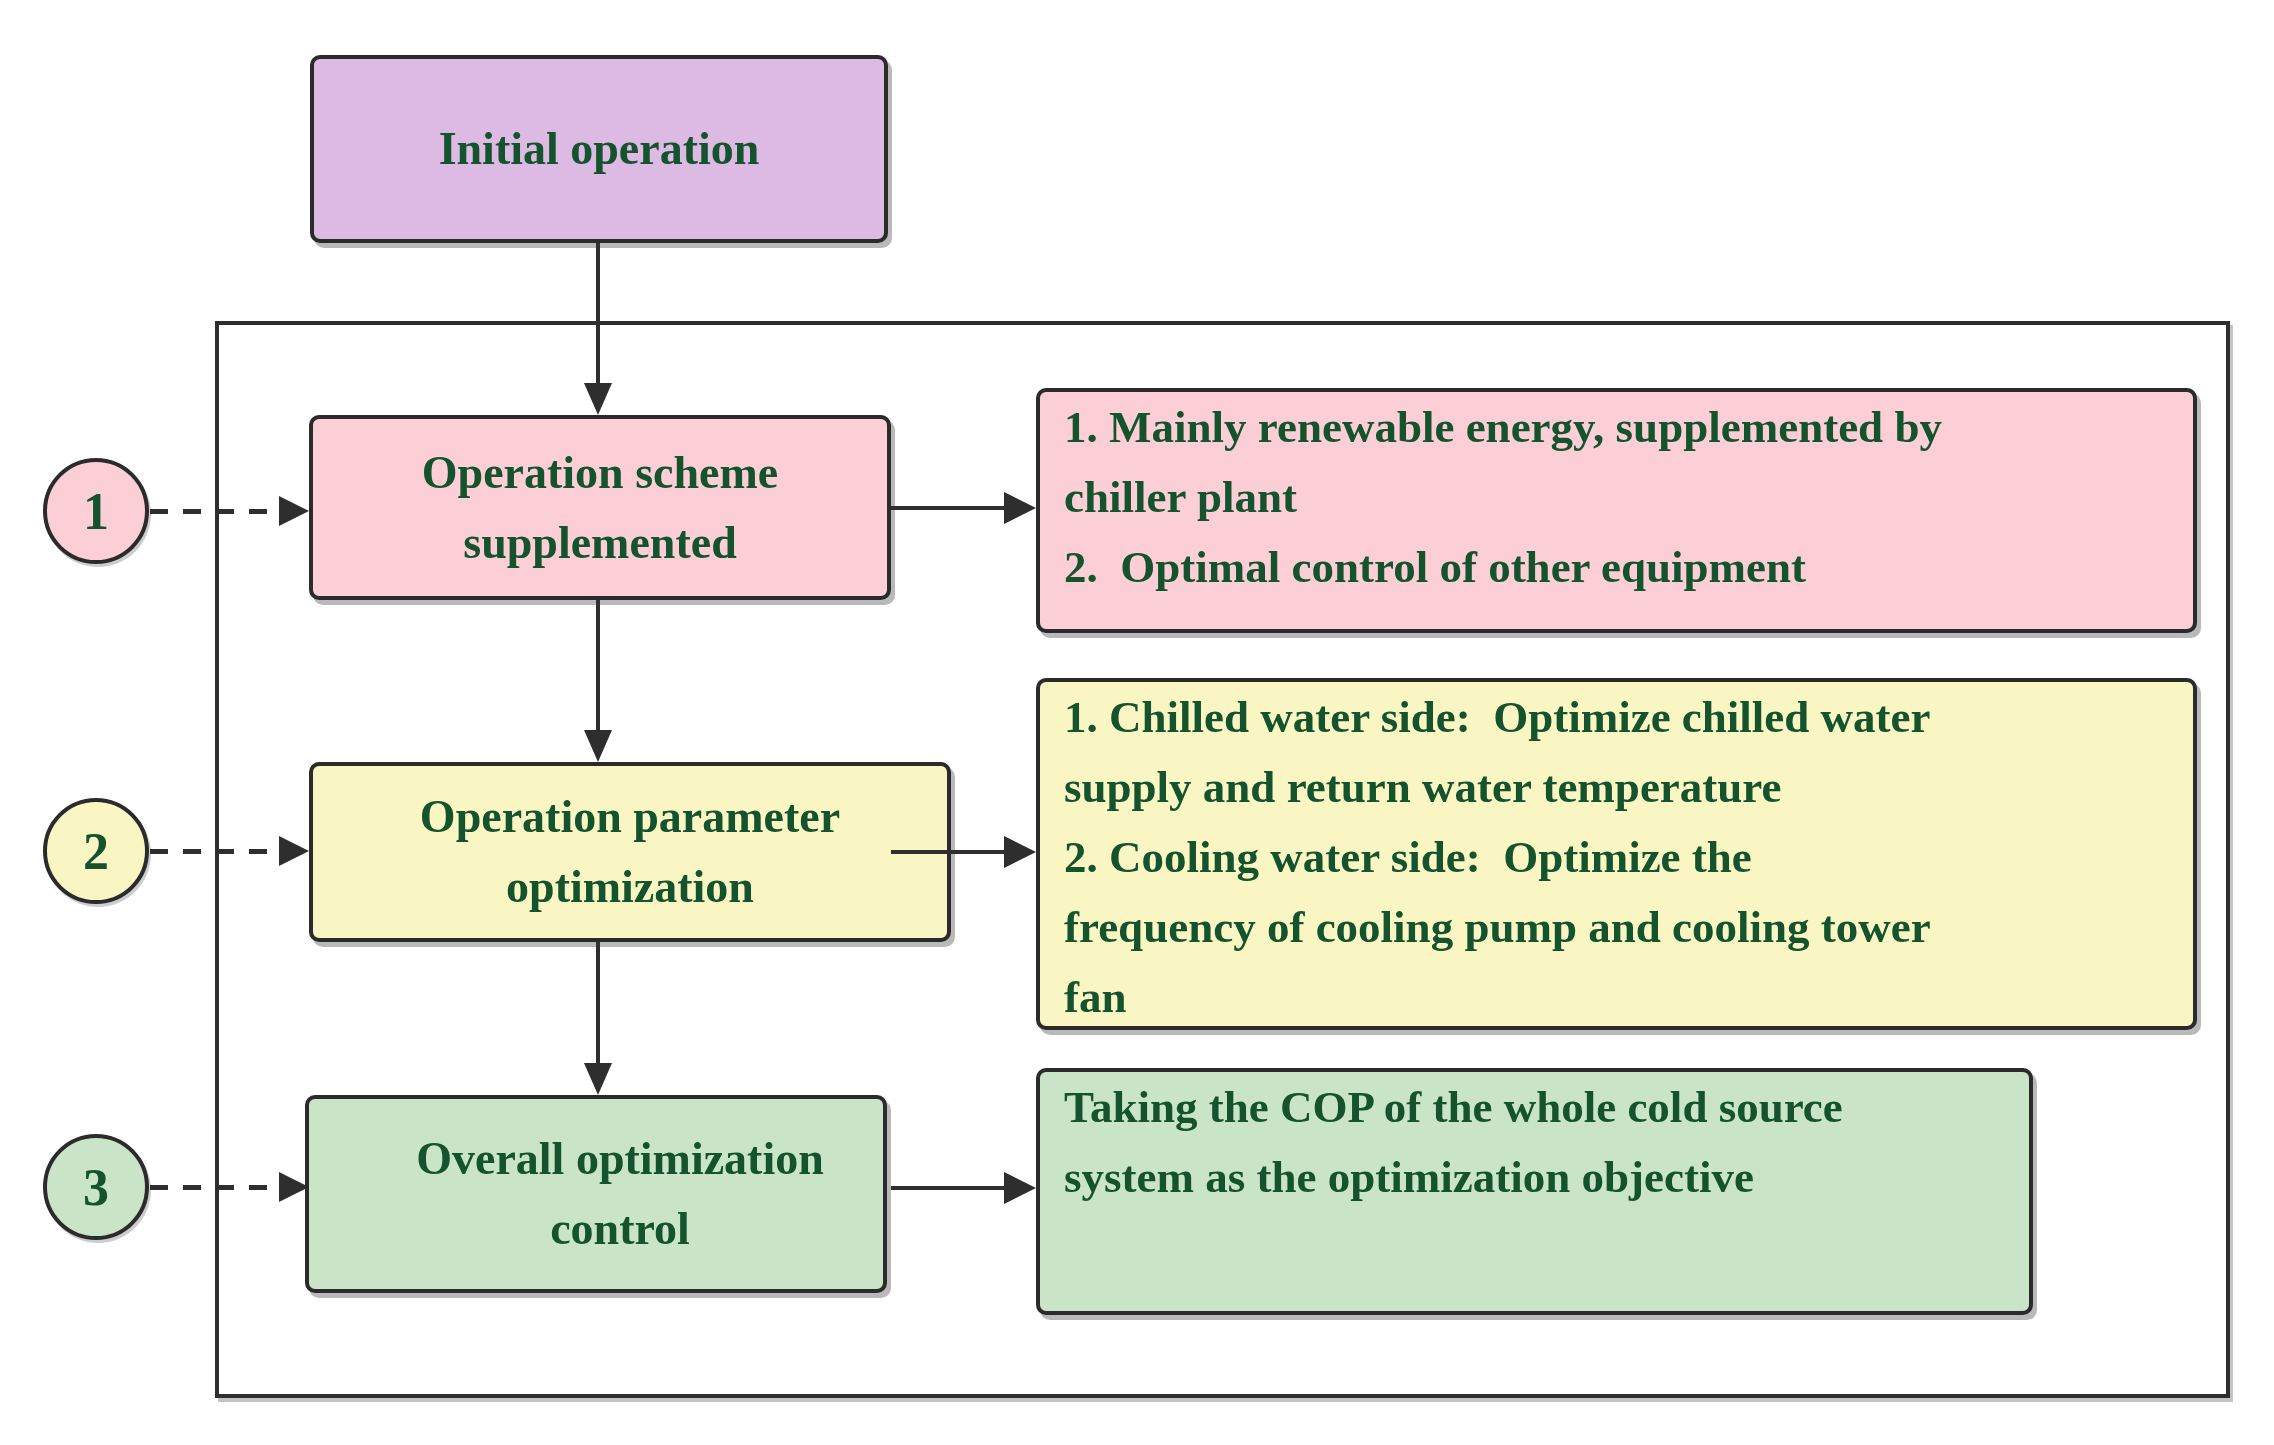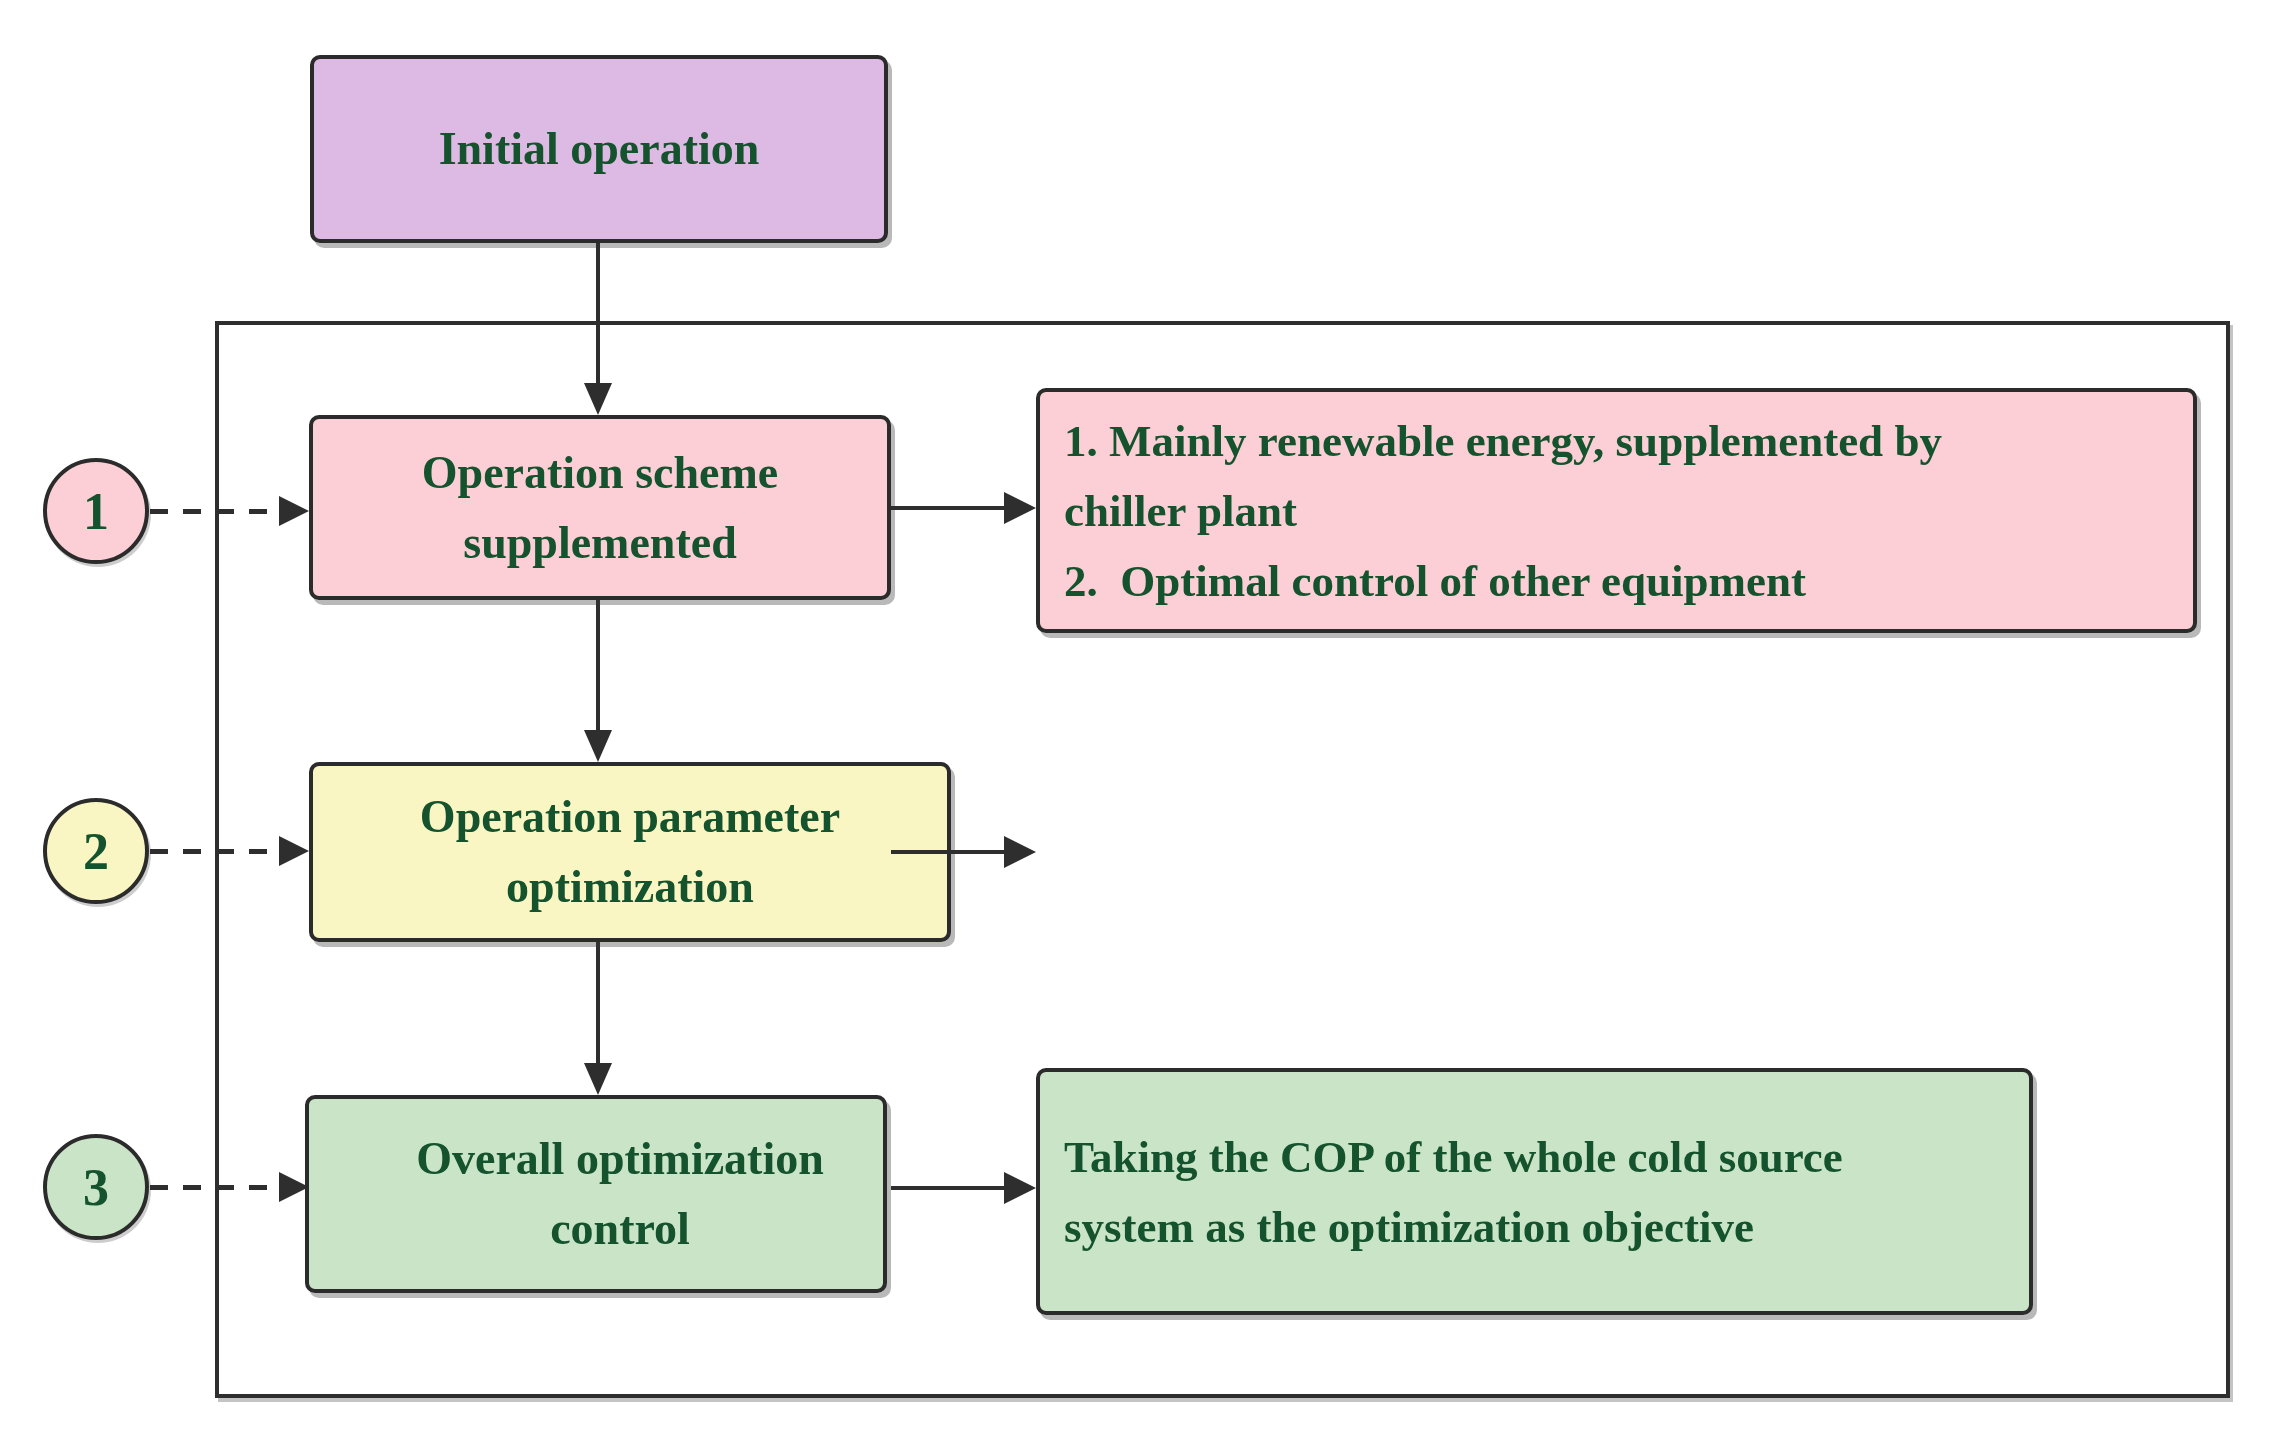--- a/index.html
+++ b/index.html
@@ -27,21 +27,21 @@
     box-sizing:border-box;
   }
   .fbox .label {
     font-size:46px; line-height:70px; text-align:center; white-space:pre-wrap;
   }
   .desc-box {
     position:absolute;
     border:4px solid #2b2b2b;
     border-radius:10px;
     box-shadow:4px 5px 0 rgba(55,55,55,0.35);
-    display:flex; align-items:center;
+    display:flex; align-items:flex-start;
     box-sizing:border-box;
   }
   .desc-box .desc-text {
     font-size:45px; line-height:70px; text-align:left; white-space:pre-wrap;
     padding-left:24px; padding-right:8px;
   }
   .initial-box { left:310px; top:55px;  width:578px; height:188px; background:#dcbae3; }
   .scheme-box  { left:309px; top:415px; width:582px; height:185px; background:#fbcfd5; }
   .param-box   { left:309px; top:762px; width:642px; height:180px; background:#faf6c3; }
   .overall-box { left:305px; top:1095px; width:582px; height:198px; background:#cae4c7;padding-left:48px; }
@@ -167,18 +167,25 @@
   <div class="h-arrow h3">
     <div class="hline"></div>
     <div class="hhead"></div>
   </div>
 
   <div class="desc-box scheme-desc">
     <div class="desc-text">1. Mainly renewable energy, supplemented by
 chiller plant
 2.  Optimal control of other equipment</div>
   </div>
+  <div class="desc-box param-desc">
+    <div class="desc-text">1. Chilled water side:  Optimize chilled water
+supply and return water temperature
+2. Cooling water side:  Optimize the
+frequency of cooling pump and cooling tower
+fan</div>
+  </div>
   <div class="desc-box overall-desc">
     <div class="desc-text">Taking the COP of the whole cold source
 system as the optimization objective</div>
   </div>
 
 </div>
 
 </body></html>

